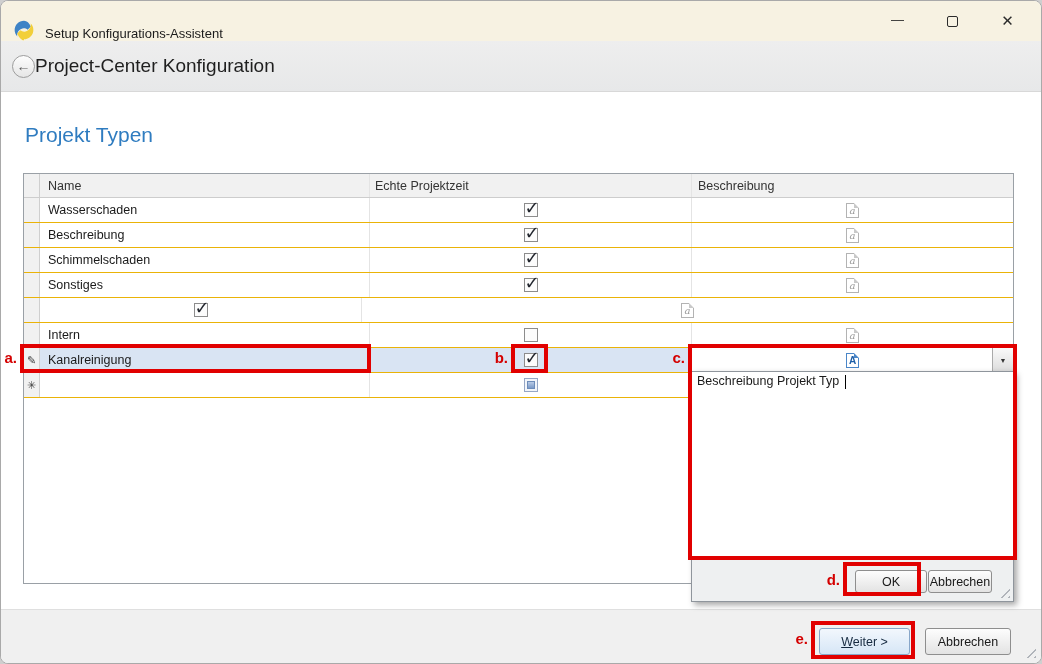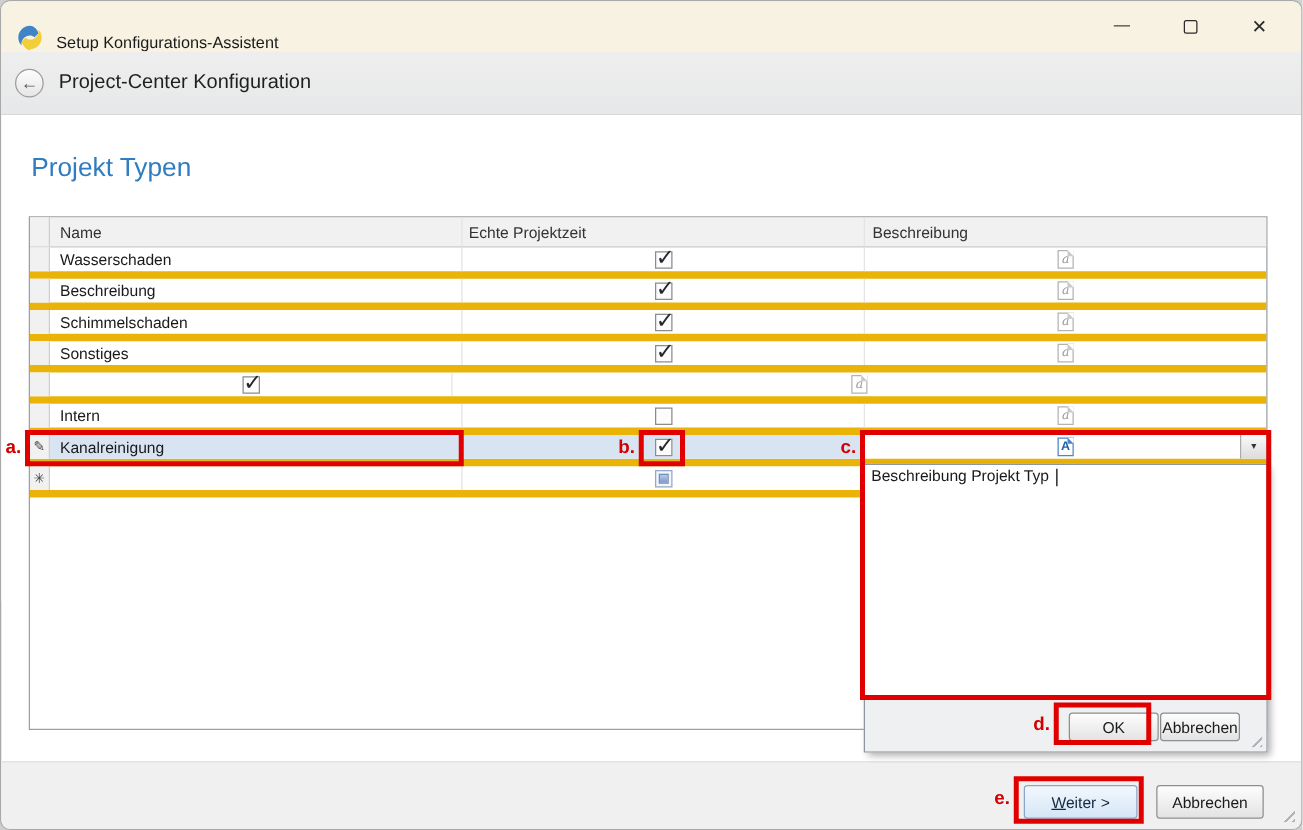--- a/index.html
+++ b/index.html
@@ -19,30 +19,30 @@
   .max-glyph { width:11px; height:11px; border:1.2px solid #2b2b2b; border-radius:2px; }
   .close-glyph { font-size:15px; font-weight:300; }
 
   
   .nav { position:absolute; left:0; top:40px; width:100%; height:51px;
          background:linear-gradient(#eeeeee,#e7e8e9); border-bottom:1px solid #d8d8d8;
          display:flex; align-items:center; }
   .back-btn { width:23px; height:23px; margin-left:11px; border:1px solid #9d9d9d; border-radius:50%;
               background:linear-gradient(#fdfdfd,#e6e6e6); display:flex; align-items:center;
               justify-content:center; color:#5a5a5a; font-size:14px; font-weight:bold; line-height:1; }
-  .nav-title { margin-left:12px; font-size:16px; color:#1f1f1f; }
+  .nav-title { font-size:19px; color:#1f1f1f; }
 
   
   .content { position:absolute; left:0; top:91px; width:100%; height:389px; background:#fff; }
   .page-heading { position:absolute; left:24px; top:31px; font-size:21px; color:#2f7cc0; }
 
   
   .grid { position:absolute; left:22px; top:81px; width:991px; height:411px;
           border:1px solid #9aa0a6; background:#fff; font-size:12.5px; color:#1a1a1a; }
-  .g-row { display:flex; height:25px; border-bottom:6px solid #eab308; }
+  .g-row { display:flex; height:25px; border-bottom:1px solid #eab308; }
   .g-head { height:24px; background:#f1f1f1; border-bottom:1px solid #cdcdcd; color:#333; }
   .c-ind { width:16px; background:#f1f1f1; border-right:1px solid #cfcfcf; display:flex;
            align-items:center; justify-content:center; font-size:11px; color:#444; flex:none; }
   .c-name { width:330px; padding-left:8px; display:flex; align-items:center;
             border-right:1px solid #e4e4e4; flex:none; }
   .g-head .c-name { padding-left:8px; }
   .c-time { width:322px; display:flex; align-items:center; justify-content:center;
             border-right:1px solid #e4e4e4; flex:none; }
   .g-head .c-time { justify-content:flex-start; padding-left:5px; }
   .c-desc { flex:1; display:flex; align-items:center; justify-content:center; position:relative; }

